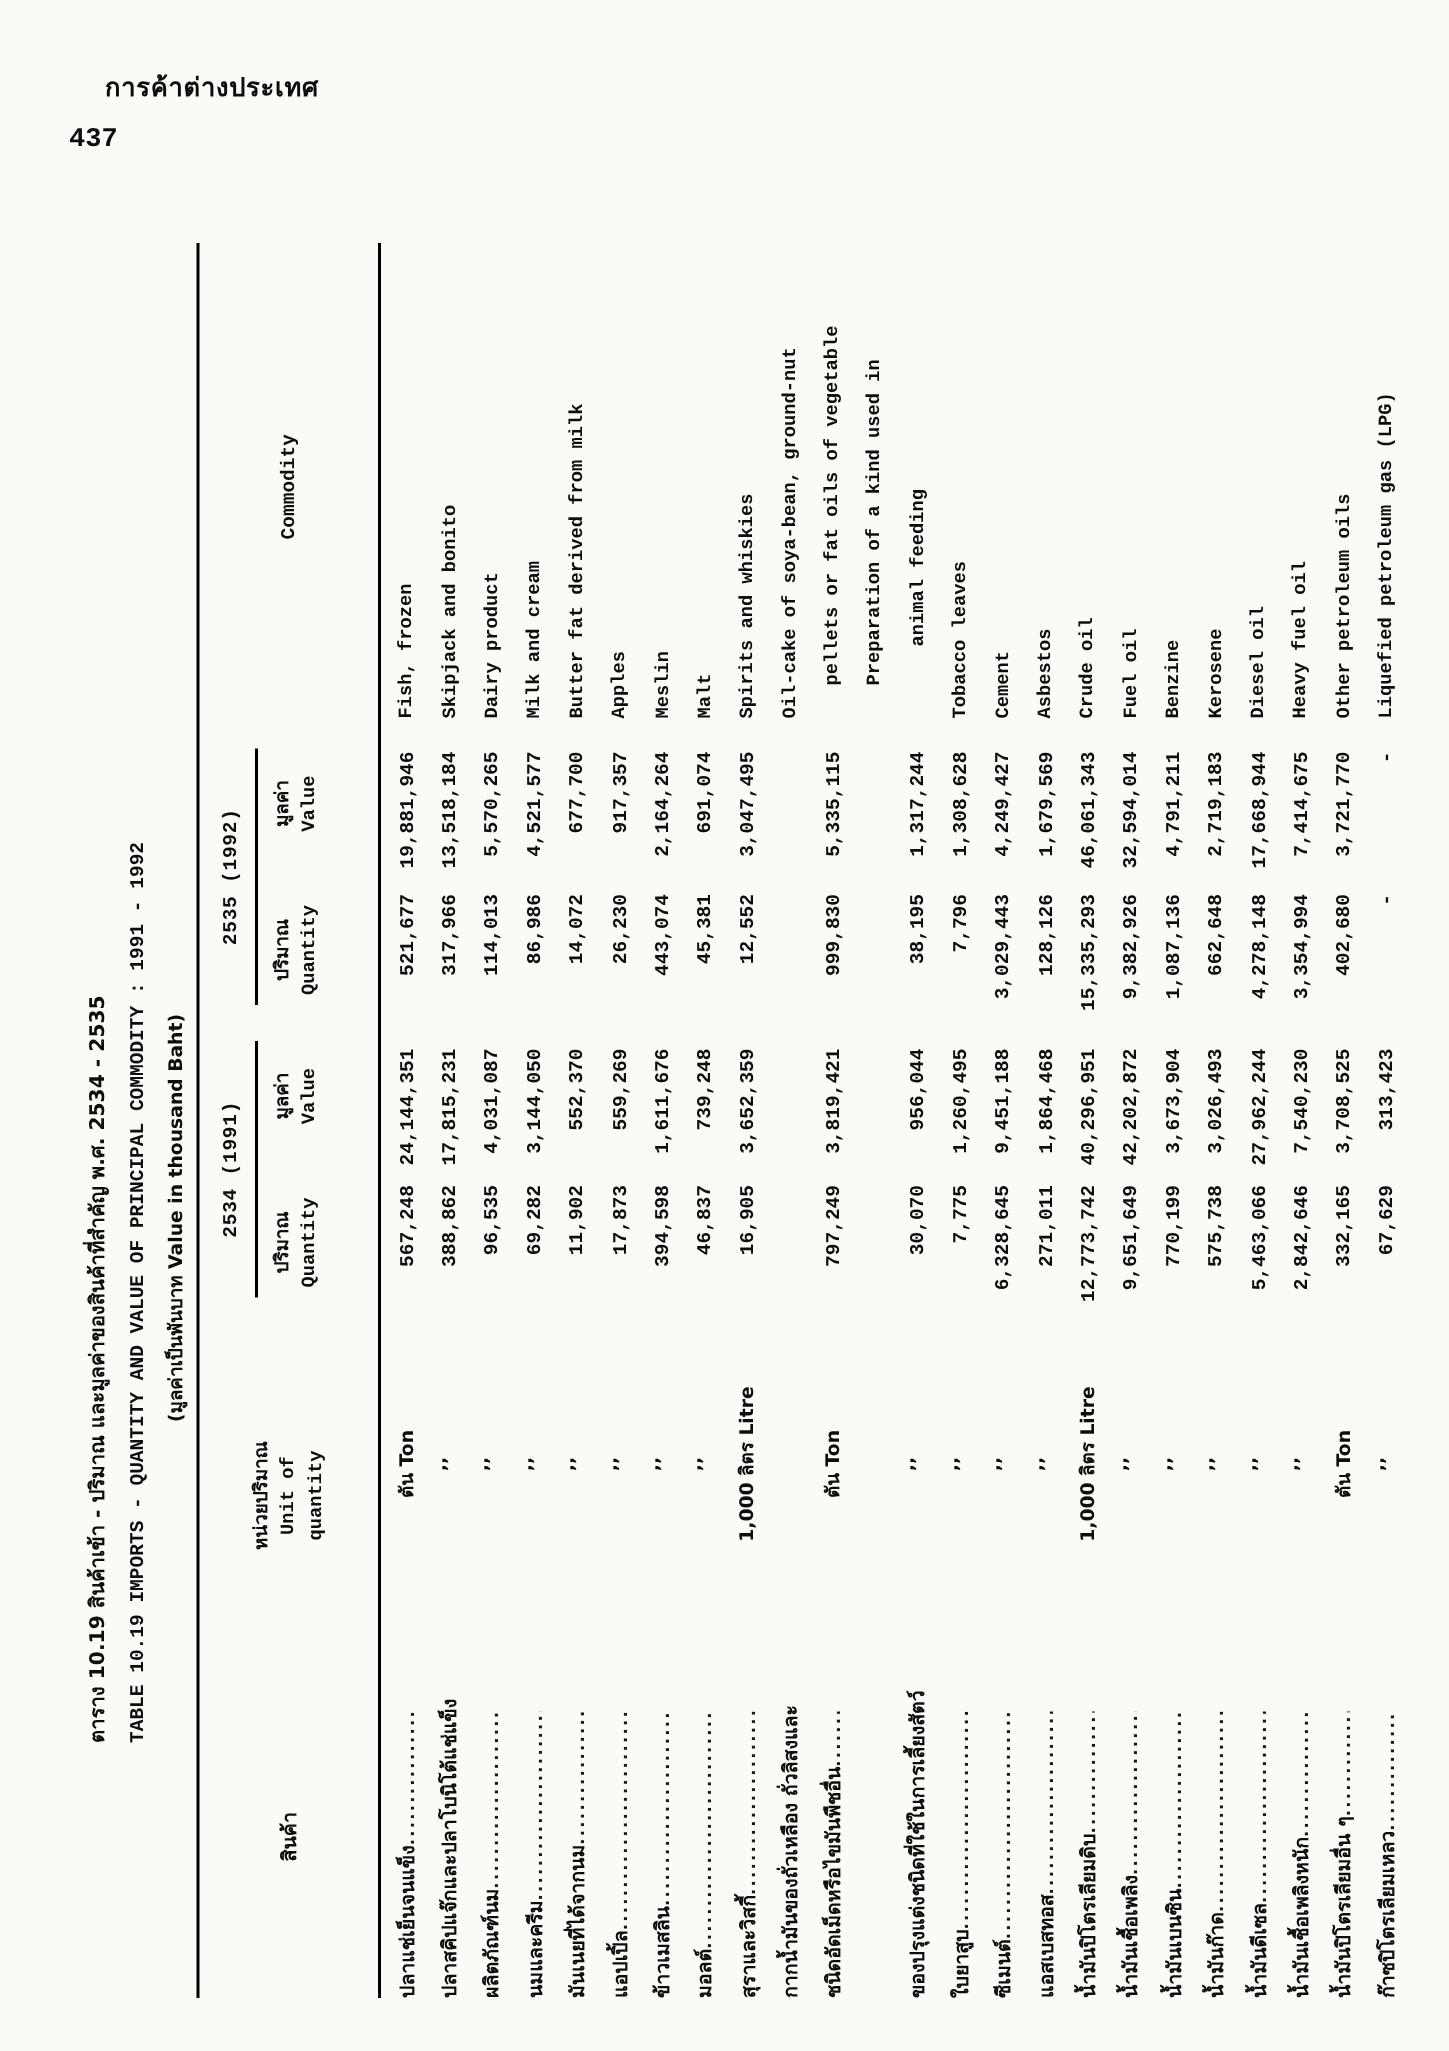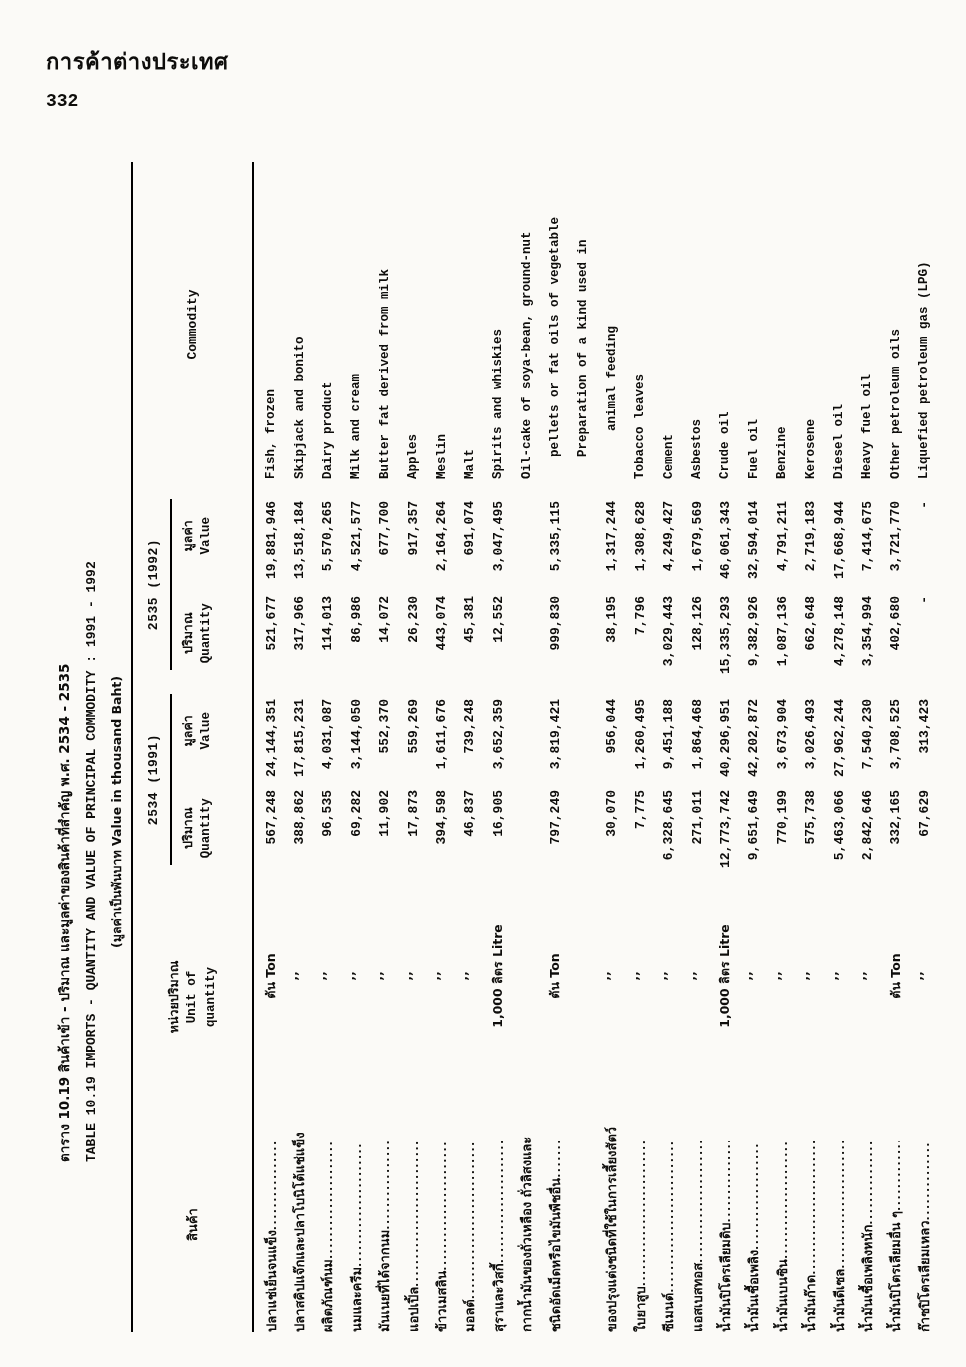--- a/index.html
+++ b/index.html
@@ -2,21 +2,21 @@
 <html><head>
 <meta charset="utf-8">
 <style>
   html,body{margin:0;padding:0;}
   body{
     width:966px;height:1367px;position:relative;overflow:hidden;
     background:#fbfaf7;color:#0e0d0b;
     font-family:"DejaVu Sans",sans-serif;
   }
   .corner{position:absolute;left:46px;top:44px;}
-  .corner .th{font-size:22px;font-weight:700;letter-spacing:.5px;}
+  .corner .th{font-size:17px;font-weight:700;letter-spacing:.5px;margin-left:24px;}
   .corner .num{font-size:18px;font-weight:700;margin-top:12px;font-family:"Liberation Mono","DejaVu Sans Mono",monospace;}
 
   
   .rot{
     position:absolute;left:-90px;top:305px;width:1170px;height:884px;
     transform:rotate(-90deg);
   }
   .mono{font-family:"Liberation Mono","DejaVu Sans Mono",monospace;}
 
   .title-block{position:absolute;left:170px;top:0;width:700px;}
@@ -52,21 +52,21 @@
   .c-v91{padding-right:17px;}
   .c-q92{padding-right:9px;}
   .c-v92{padding-right:14px;}
   .c-eng{padding-left:8px;font-size:12.5px;white-space:nowrap;}
 </style>
 </head>
 <body>
 
 <div class="corner">
   <div class="th">การค้าต่างประเทศ</div>
-  <div class="num">332</div>
+  <div class="num">437</div>
 </div>
 
 <div class="rot">
 
   <div class="title-block">
     <div class="t1">ตาราง 10.19 สินค้าเข้า - ปริมาณ และมูลค่าของสินค้าที่สำคัญ พ.ศ. 2534 - 2535</div>
     <div class="t2 mono">TABLE 10.19 IMPORTS - QUANTITY AND VALUE OF PRINCIPAL COMMODITY : 1991 - 1992</div>
     <div class="t3">(มูลค่าเป็นพันบาท  Value in thousand Baht)</div>
   </div>
 

